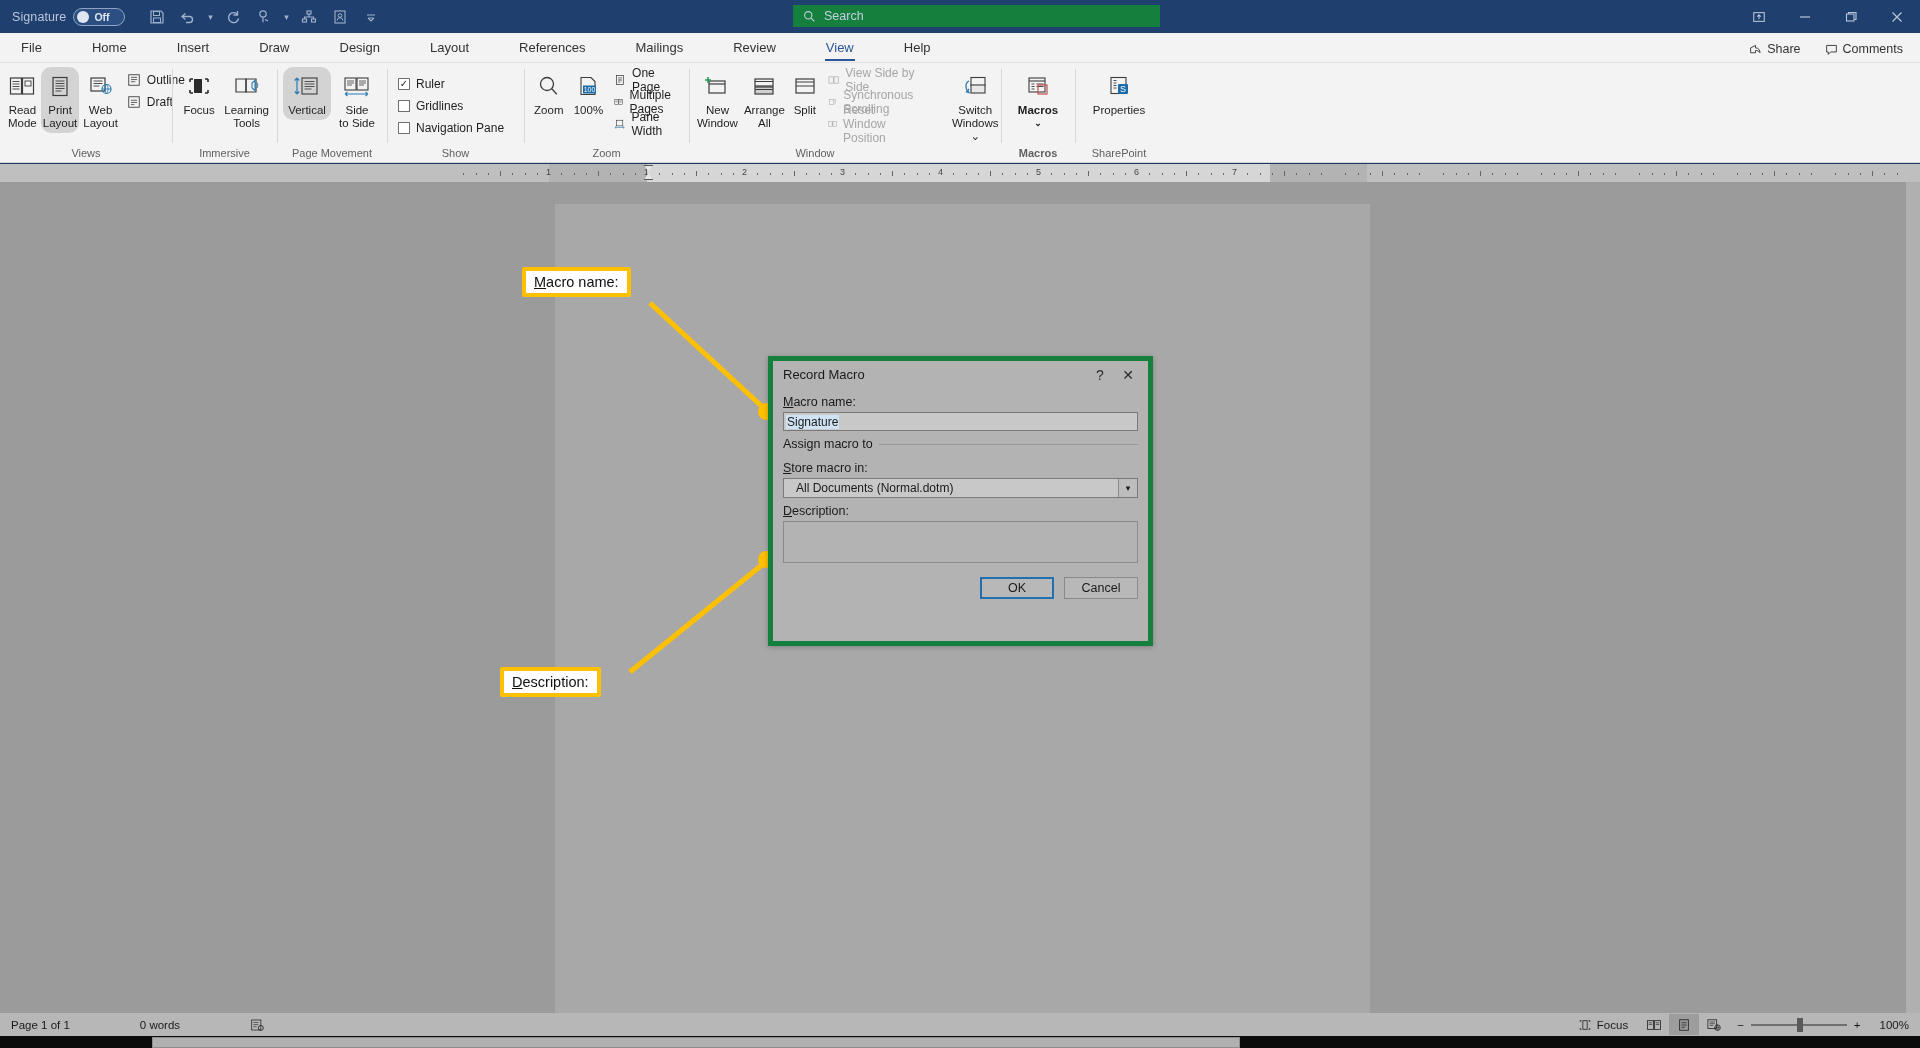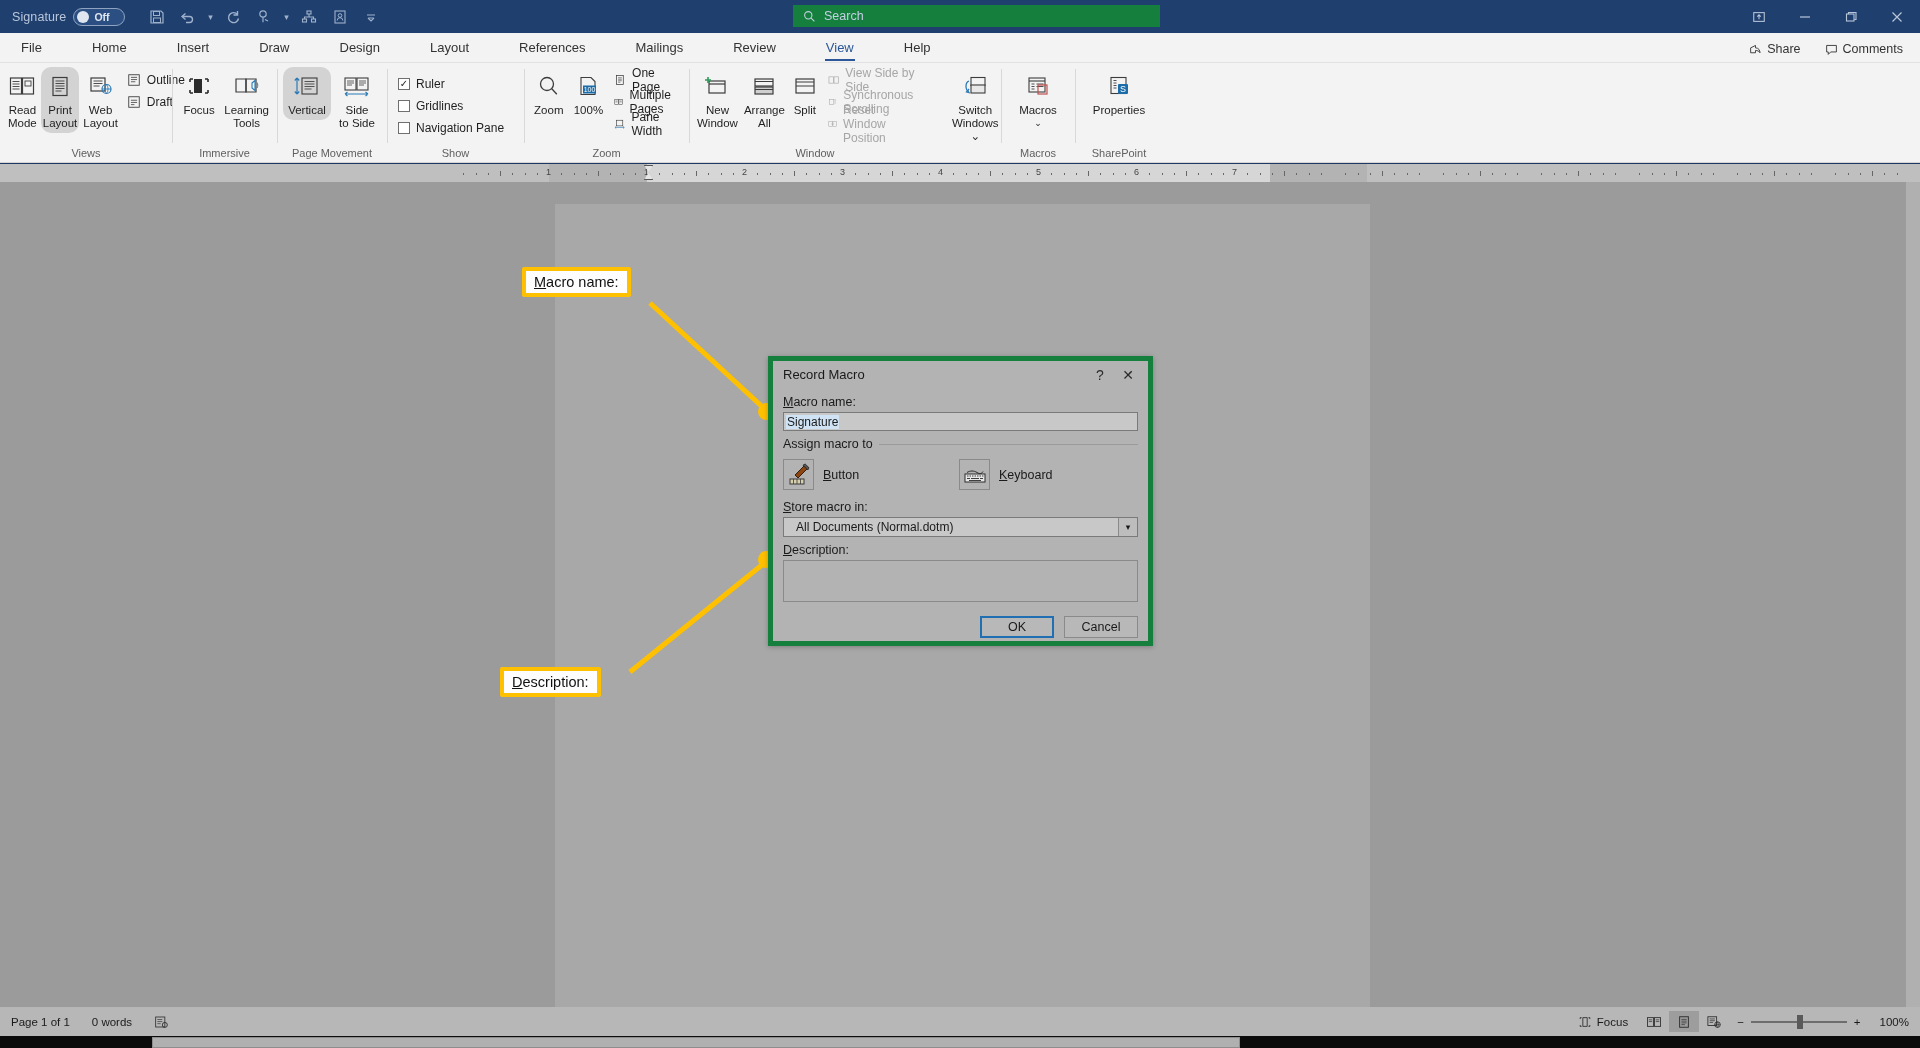--- a/index.html
+++ b/index.html
@@ -148,22 +148,22 @@
     position: absolute; background: #fdfdfd; border: 4px solid #ffc000;
     padding: 3px 8px; font-size: 14.5px; color: #111; border-radius: 2px;
     white-space: nowrap;
   }
   .callout u { text-decoration: underline; }
   .cdot { position: absolute; width: 17px; height: 17px; border-radius:50%; background:#ffc000; }
   svg.leader { position: absolute; left: 0; top: 0; width: 1920px; height: 1048px; pointer-events: none; }
 
   
   .statusbar {
-    position: absolute; bottom: 12px; left: 0; width: 1920px; height: 29px;
-    background: #b7b7b7; display: flex; align-items: center; font-size: 11.5px; color: #1a1a1a;
+    position: absolute; bottom: 12px; left: 0; width: 1920px; height: 23px;
+    background: #b7b7b7; display: flex; align-items: center; font-size: 11.5px; color: #1a1a1a; gap: 48px;
   }
   .sb-item { padding: 0 11px; display: flex; align-items: center; gap: 5px; height: 21px;}
   .sb-right { margin-left: auto; display: flex; align-items: center; }
   .viewbtn { width: 30px; height: 21px; display:flex;align-items:center;justify-content:center;color:#2f2f2f;}
   .viewbtn.active { background: #9d9d9d; }
   .zoomslider { display: flex; align-items: center; gap: 7px; padding: 0 8px;}
   .zs-track { width: 96px; height: 2px; background: #6e6e6e; position: relative;}
   .zs-thumb { position: absolute; left: 46px; top: -6px; width: 6px; height: 14px; background: #5a5a5a;}
   .taskbar { position: absolute; bottom: 0; left: 0; width: 1920px; height: 12px; background: #0b0b0b; }
   .taskbar-win { position: absolute; left: 152px; bottom: 0; width: 1088px; height: 11px; background: #b0b0b0; border:1px solid #8d8d8d;}
@@ -542,21 +542,21 @@
               <path d="M9 14l-2.5 3 3.5 1" fill="none" stroke="#2b7ab5" stroke-width="1.3"></path>
             </svg>
         </span>
         <span>Switch</span>
         <span>Windows ⌄</span>
       </div>
     </div>
     <div class="rgroup-label" style="margin-left:-60px;">Window</div>
   </div>
 
-  <div class="rgroup" style="width:74px;">
+  <div class="rgroup" style="width:74px;font-weight:bold;">
     <div class="rgroup-body" style="justify-content:center;">
       <div class="bigbtn wide">
         <span class="ic">
           <svg width="28" height="24" viewBox="0 0 28 24">
               <rect x="5" y="3" width="16" height="14" fill="none" stroke="#3c3c3c" stroke-width="1.1"></rect>
               <path d="M5 6h16" stroke="#3c3c3c" stroke-width="1.1"></path>
               <path d="M7.5 9h3M7.5 11.5h3M7.5 14h3" stroke="#3c3c3c" stroke-width=".9"></path>
               <path d="M12.5 9h7M12.5 11.5h7" stroke="#3c3c3c" stroke-width=".9"></path>
               <rect x="14" y="10" width="9" height="9" fill="none" stroke="#c0504d" stroke-width="1.2"></rect>
             </svg>
@@ -790,43 +790,20 @@
     <label class="lbl"><u>M</u><span>acro name:</span></label>
     <div class="txtin">
       <span class="sel-text">Signature</span>
     </div>
 
     <div class="grp-line">
       <span>Assign macro to</span>
       <span class="rule"></span>
     </div>
 
-    <div class="assign-row">
-      <div class="assign-item">
-        <span class="icobox">
-          <svg width="24" height="24" viewBox="0 0 24 24">
-              <path d="M17 3l3 3-9 9-3-3z" fill="#8b4513" stroke="#3a2008" stroke-width="1"></path>
-              <path d="M16 2.2l2.2-1.2 3.8 3.8-1.2 2.2z" fill="#555" stroke="#222" stroke-width=".8"></path>
-              <rect x="3" y="16" width="14" height="5" fill="#d8cfae" stroke="#3a3a3a" stroke-width="1"></rect>
-              <path d="M6.5 16v5M10 16v5M13.5 16v5" stroke="#3a3a3a" stroke-width=".8"></path>
-            </svg>
-        </span>
-        <span><u>B</u>utton</span>
-      </div>
-      <div class="assign-item">
-        <span class="icobox">
-          <svg width="24" height="24" viewBox="0 0 24 24">
-              <rect x="2" y="11" width="20" height="8" fill="#e8e8e8" stroke="#2b2b2b" stroke-width="1"></rect>
-              <path d="M4 13h1.5M6.5 13H8M9 13h1.5M11.5 13H13M14 13h1.5M16.5 13H18M19 13h1.5M4 15.5h3M8 15.5h8M17 15.5h3M6 17.5h12" stroke="#2b2b2b" stroke-width=".9"></path>
-              <path d="M4 9.5c3-2 7-2 10 0s5 1 6-1" fill="none" stroke="#2b2b2b" stroke-width="1"></path>
-            </svg>
-        </span>
-        <span><u>K</u>eyboard</span>
-      </div>
-    </div>
 
     <label class="lbl" style="margin-top:10px;"><u>S</u>tore macro in:</label>
     <div class="combo">
       <span>All Documents (Normal.dotm)</span>
       <span class="combo-arrow">▾</span>
     </div>
 
     <label class="lbl" style="margin-top:6px;"><u>D</u>escription:</label>
     <div class="desc-area"><span></span></div>
 

